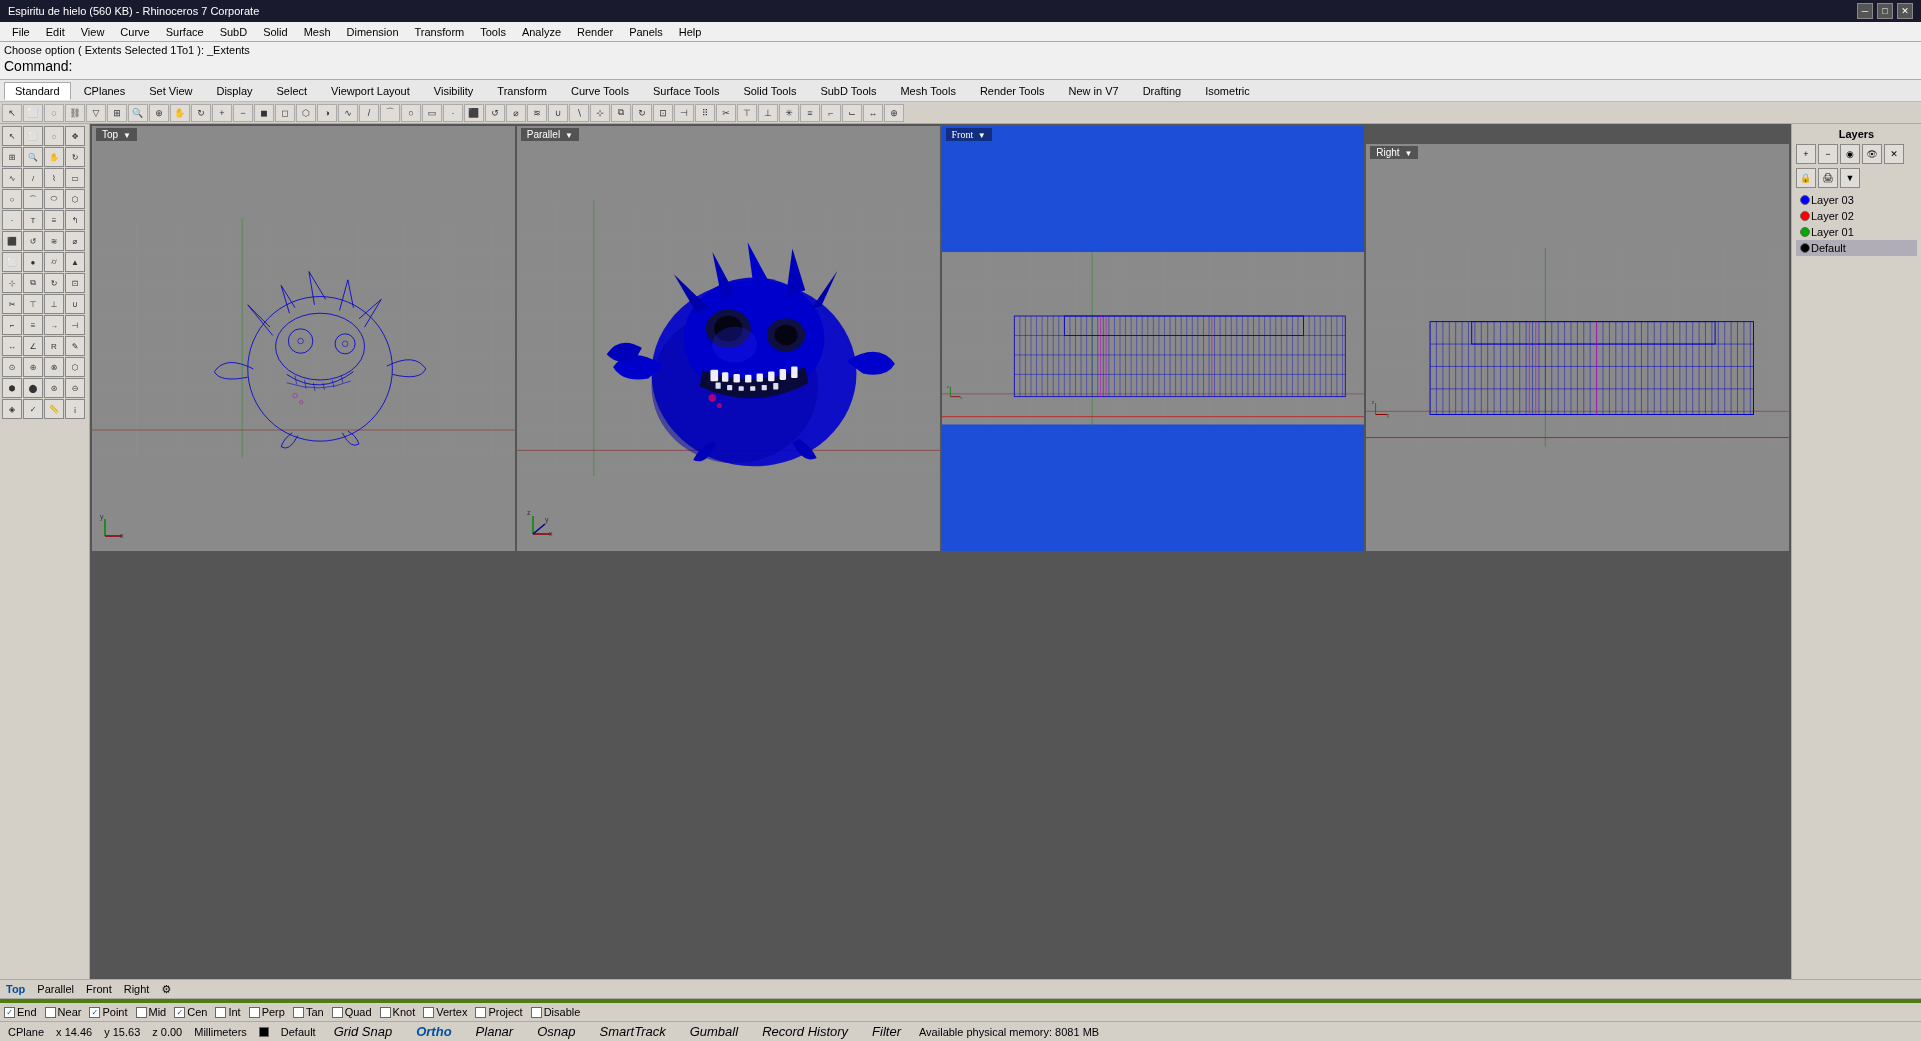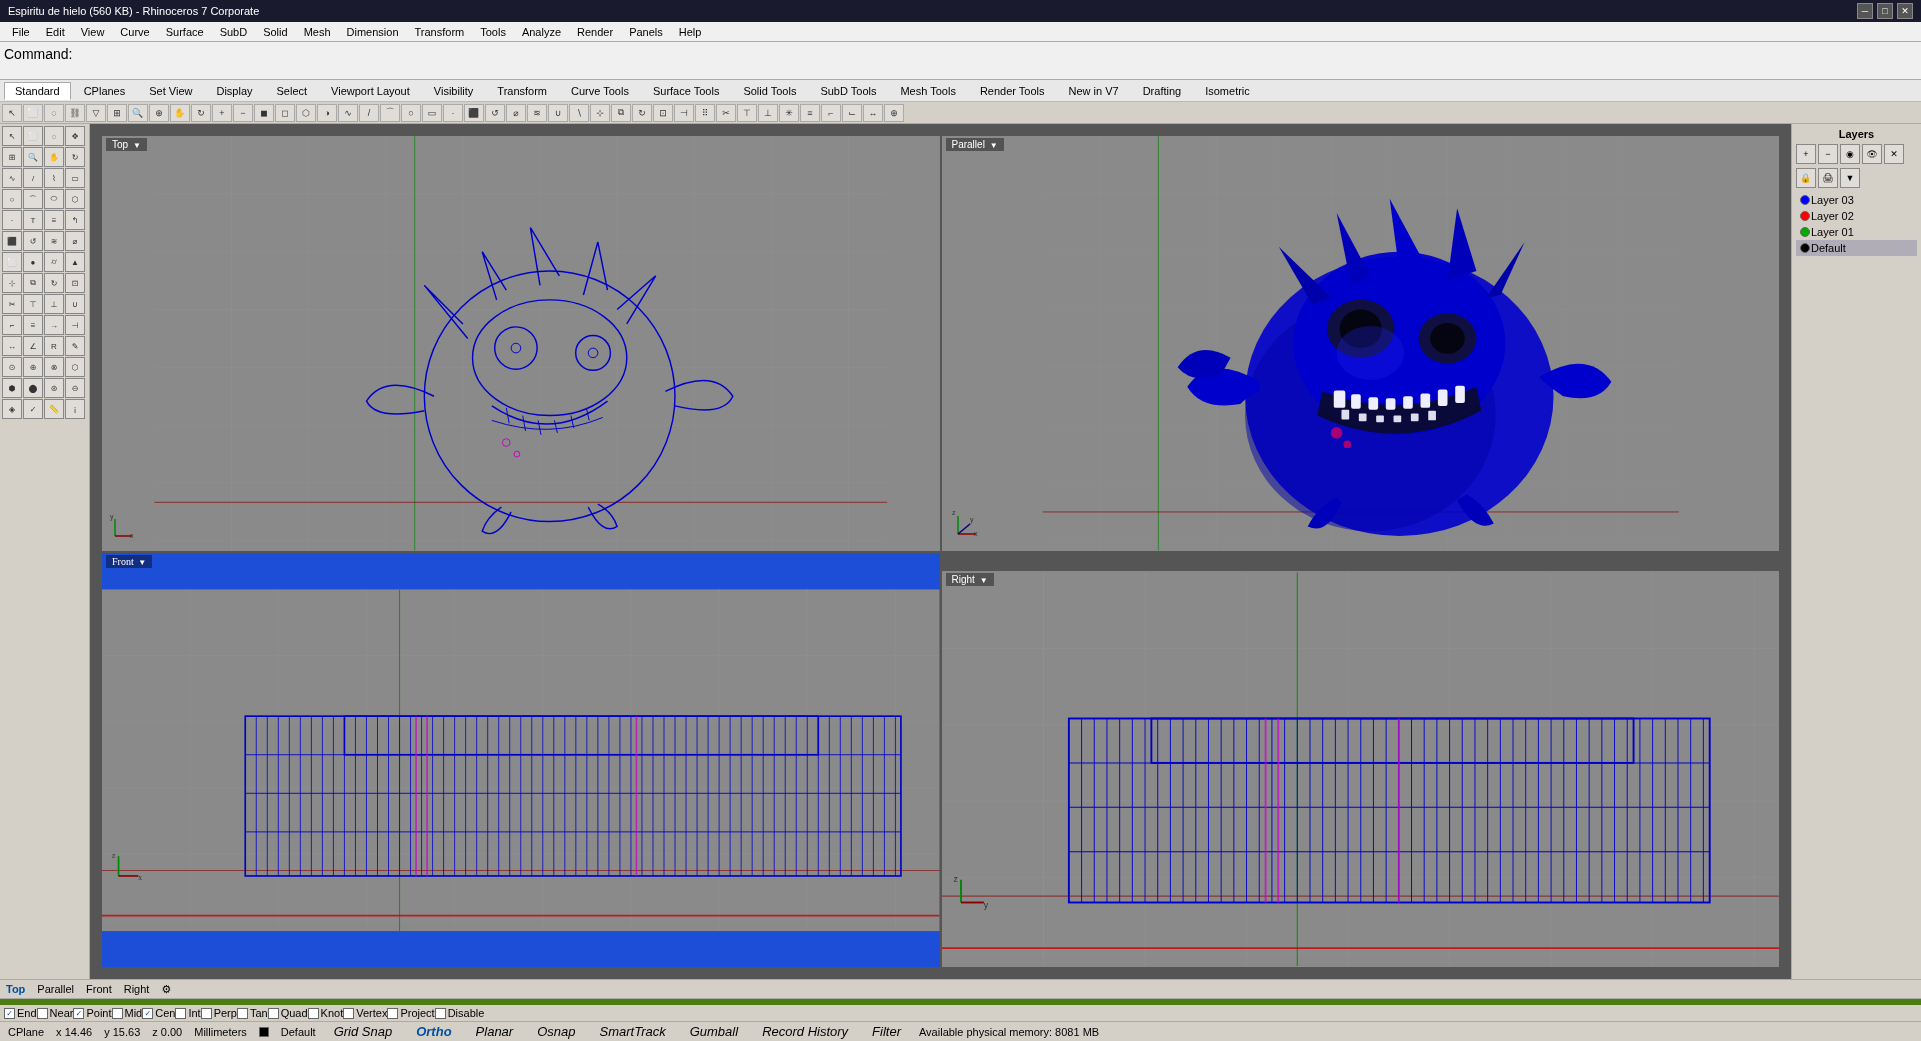--- a/index.html
+++ b/index.html
@@ -194,21 +194,22 @@
       font-size: 9px;
     }
 
     
     #snap-toolbar {
       height: 22px;
       background: #d4d0c8;
       display: flex;
       align-items: center;
       padding: 0 4px;
-      border-top: 6px solid #4d7c0f;
+      gap: 8px;
+      border-top: 4px solid #4d7c0f;
       font-size: 11px;
     }
     .snap-item {
       display: flex; align-items: center; gap: 2px;
       cursor: pointer;
     }
     .snap-checkbox {
       width: 11px; height: 11px;
       border: 1px solid #666;
       background: #fff;
@@ -319,20 +320,21 @@
   <span class="menu-item">Dimension</span>
   <span class="menu-item">Transform</span>
   <span class="menu-item">Tools</span>
   <span class="menu-item">Analyze</span>
   <span class="menu-item">Render</span>
   <span class="menu-item">Panels</span>
   <span class="menu-item">Help</span>
 </div>
 
 <div id="command-area">
+  <div>Choose option ( Extents  Selected  1To1 ):  _Extents</div>
   <div id="command-line" style="display:inline-block; min-width: 300px; cursor: text;">Command:</div>
 </div>
 
 <div id="toolbar-tabs">
   <span class="toolbar-tab active">Standard</span>
   <span class="toolbar-tab">CPlanes</span>
   <span class="toolbar-tab">Set View</span>
   <span class="toolbar-tab">Display</span>
   <span class="toolbar-tab">Select</span>
   <span class="toolbar-tab">Viewport Layout</span>
@@ -478,21 +480,21 @@
       <div class="tool-btn">⊖</div>
     </div>
     <div class="tool-row">
       <div class="tool-btn">◈</div>
       <div class="tool-btn">✓</div>
       <div class="tool-btn">📏</div>
       <div class="tool-btn">ℹ</div>
     </div>
   </div>
 
-  <div id="viewport-area" style="flex:1; display:grid; grid-template-columns:1fr 1fr; grid-template-rows:1fr 1fr; gap:2px; background:#555; padding:12px; position:relative;">
+  <div id="viewport-area" style="flex:1; display:grid; grid-template-columns:1fr 1fr 1fr 1fr; grid-template-rows:1fr 1fr; gap:2px; background:#555; padding:2px; position:relative;">
 
     <div id="vp-top" class="viewport">
       <div class="viewport-label">
         <span>Top</span>
         <span class="arrow">▼</span>
       </div>
 
       <svg class="vp-svg" viewBox="0 0 760 430" preserveAspectRatio="xMidYMid meet">
 
         <rect width="760" height="430" fill="#8a8a8a"></rect>

